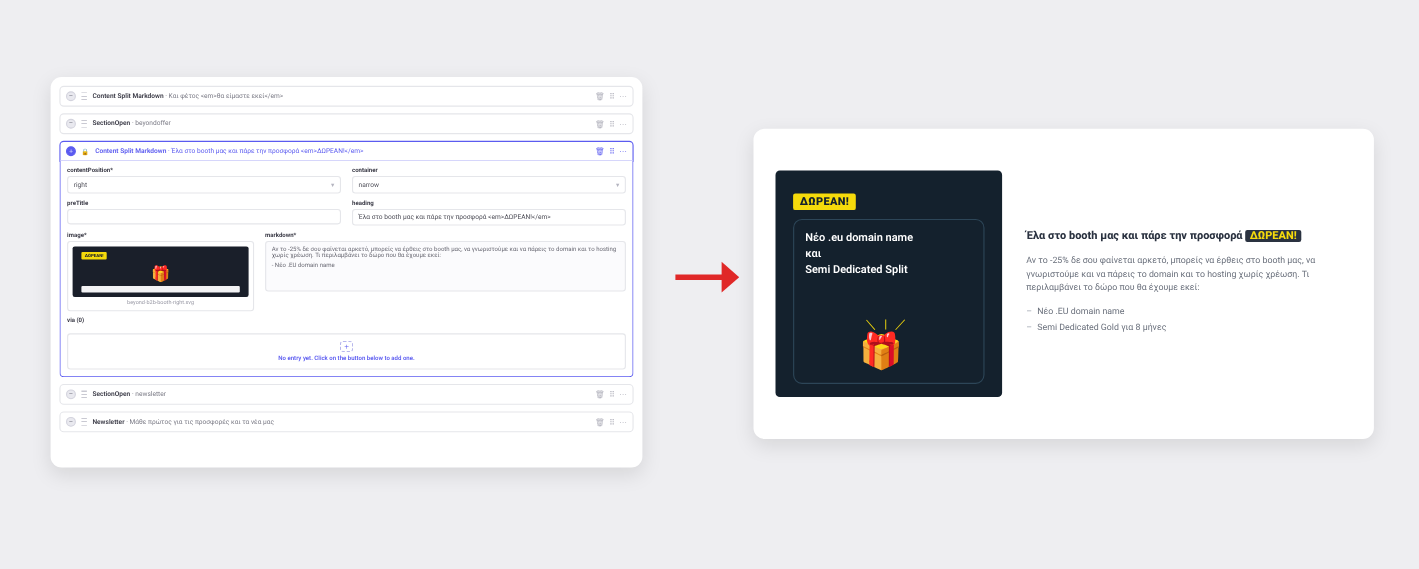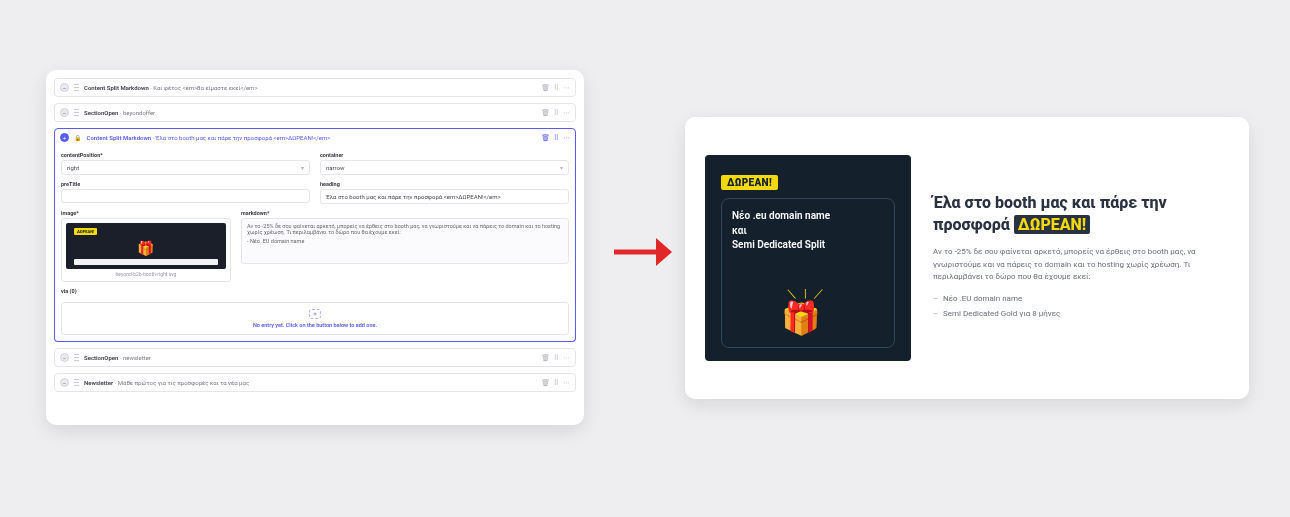--- a/index.html
+++ b/index.html
@@ -81,21 +81,21 @@
   .promo .badge{display:inline-block;background:#f5da0b;color:#14212d;font-weight:900;font-size:10px;padding:2px 6px;border-radius:2px;letter-spacing:.3px}
   .promo .pbox{
     margin-top:8px;border:1px solid #2d4658;border-radius:8px;padding:10px;
     height:150px;position:relative
   }
   .promo .ptxt{font-size:10px;font-weight:600;line-height:1.45}
   .promo .gift{position:absolute;left:46%;bottom:10px;transform:translateX(-50%);color:#f5da0b;font-size:32px}
   .promo .rays{position:absolute;left:49%;bottom:46px;transform:translateX(-50%);color:#f5da0b;font-size:11px;letter-spacing:2px}
 
   .ptext{flex:1;display:flex;flex-direction:column;justify-content:center}
-  .ptext h2{font-size:16px;font-weight:800;line-height:1.38;color:#2a3240;margin-bottom:10px}
+  .ptext h2{font-size:10px;font-weight:800;line-height:1.38;color:#2a3240;margin-bottom:10px}
   .ptext h2 .hl{background:#2a3240;color:#f5da0b;padding:0 4px;border-radius:2px}
   .ptext p{font-size:8px;color:#6a707c;line-height:1.55;margin-bottom:10px}
   .ptext ul{list-style:none;font-size:8px;color:#6a707c}
   .ptext ul li{position:relative;padding-left:10px;margin-bottom:6px}
   .ptext ul li::before{content:"–";position:absolute;left:0;color:#9aa0ac}
 
   .micon{display:inline-flex;align-items:center;justify-content:center}
 </style>
 </head>
 <body>

